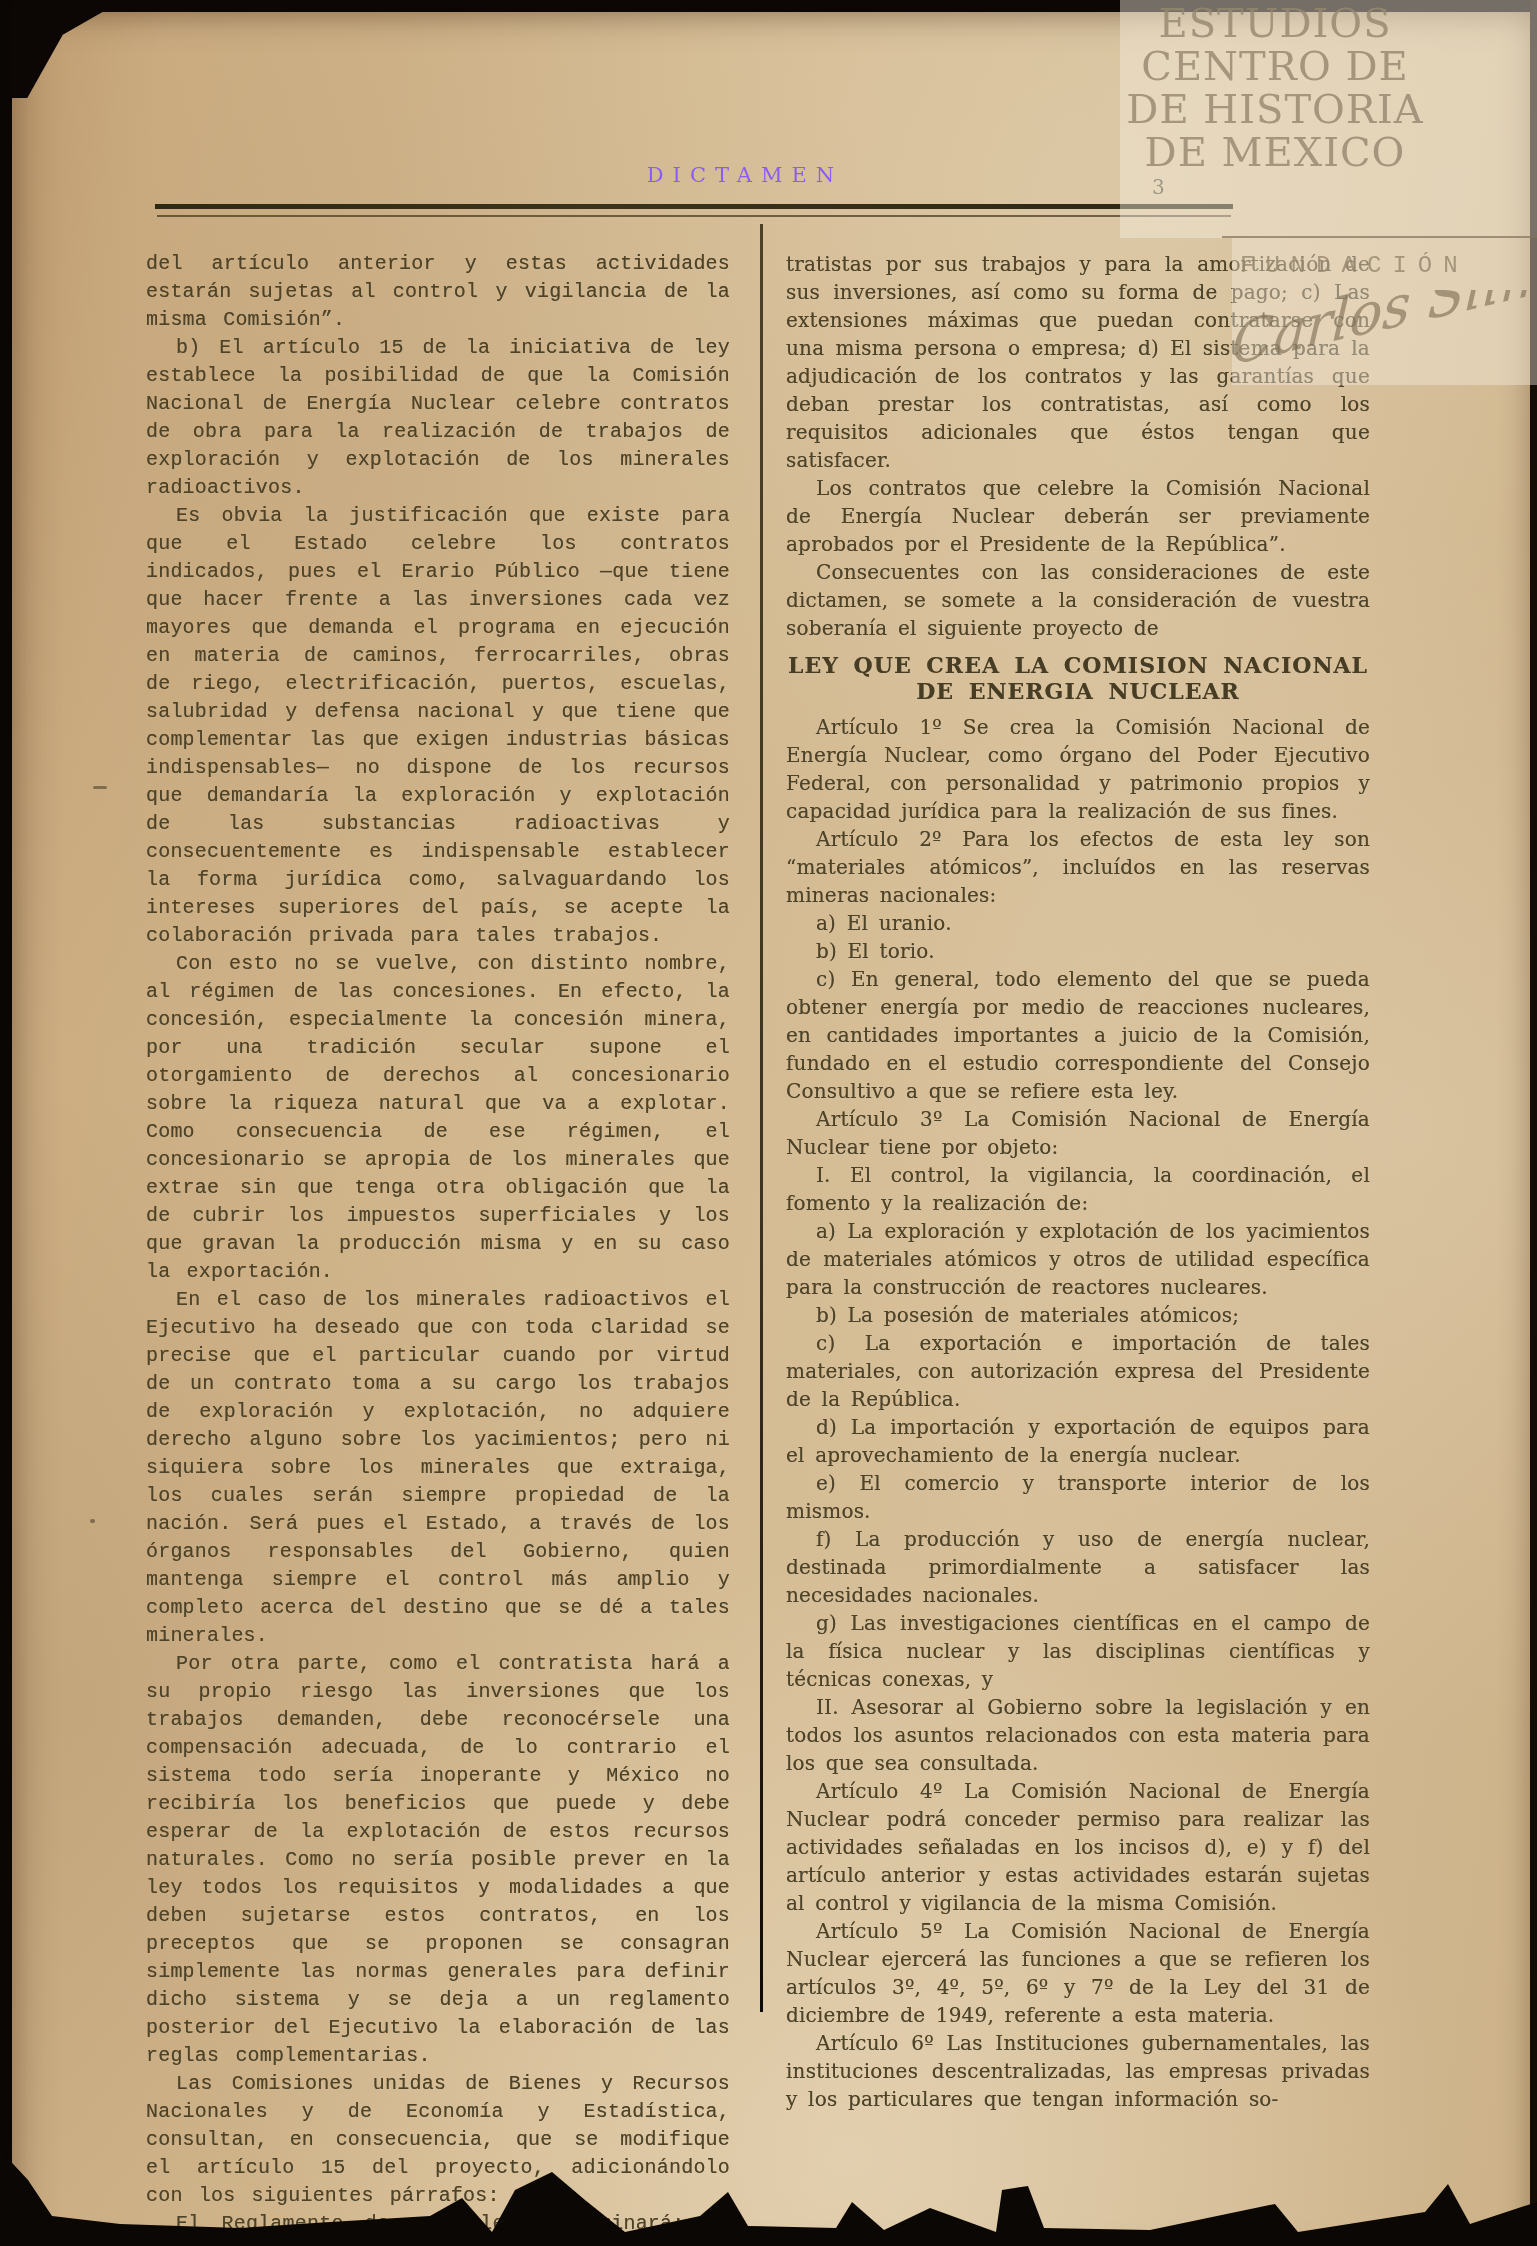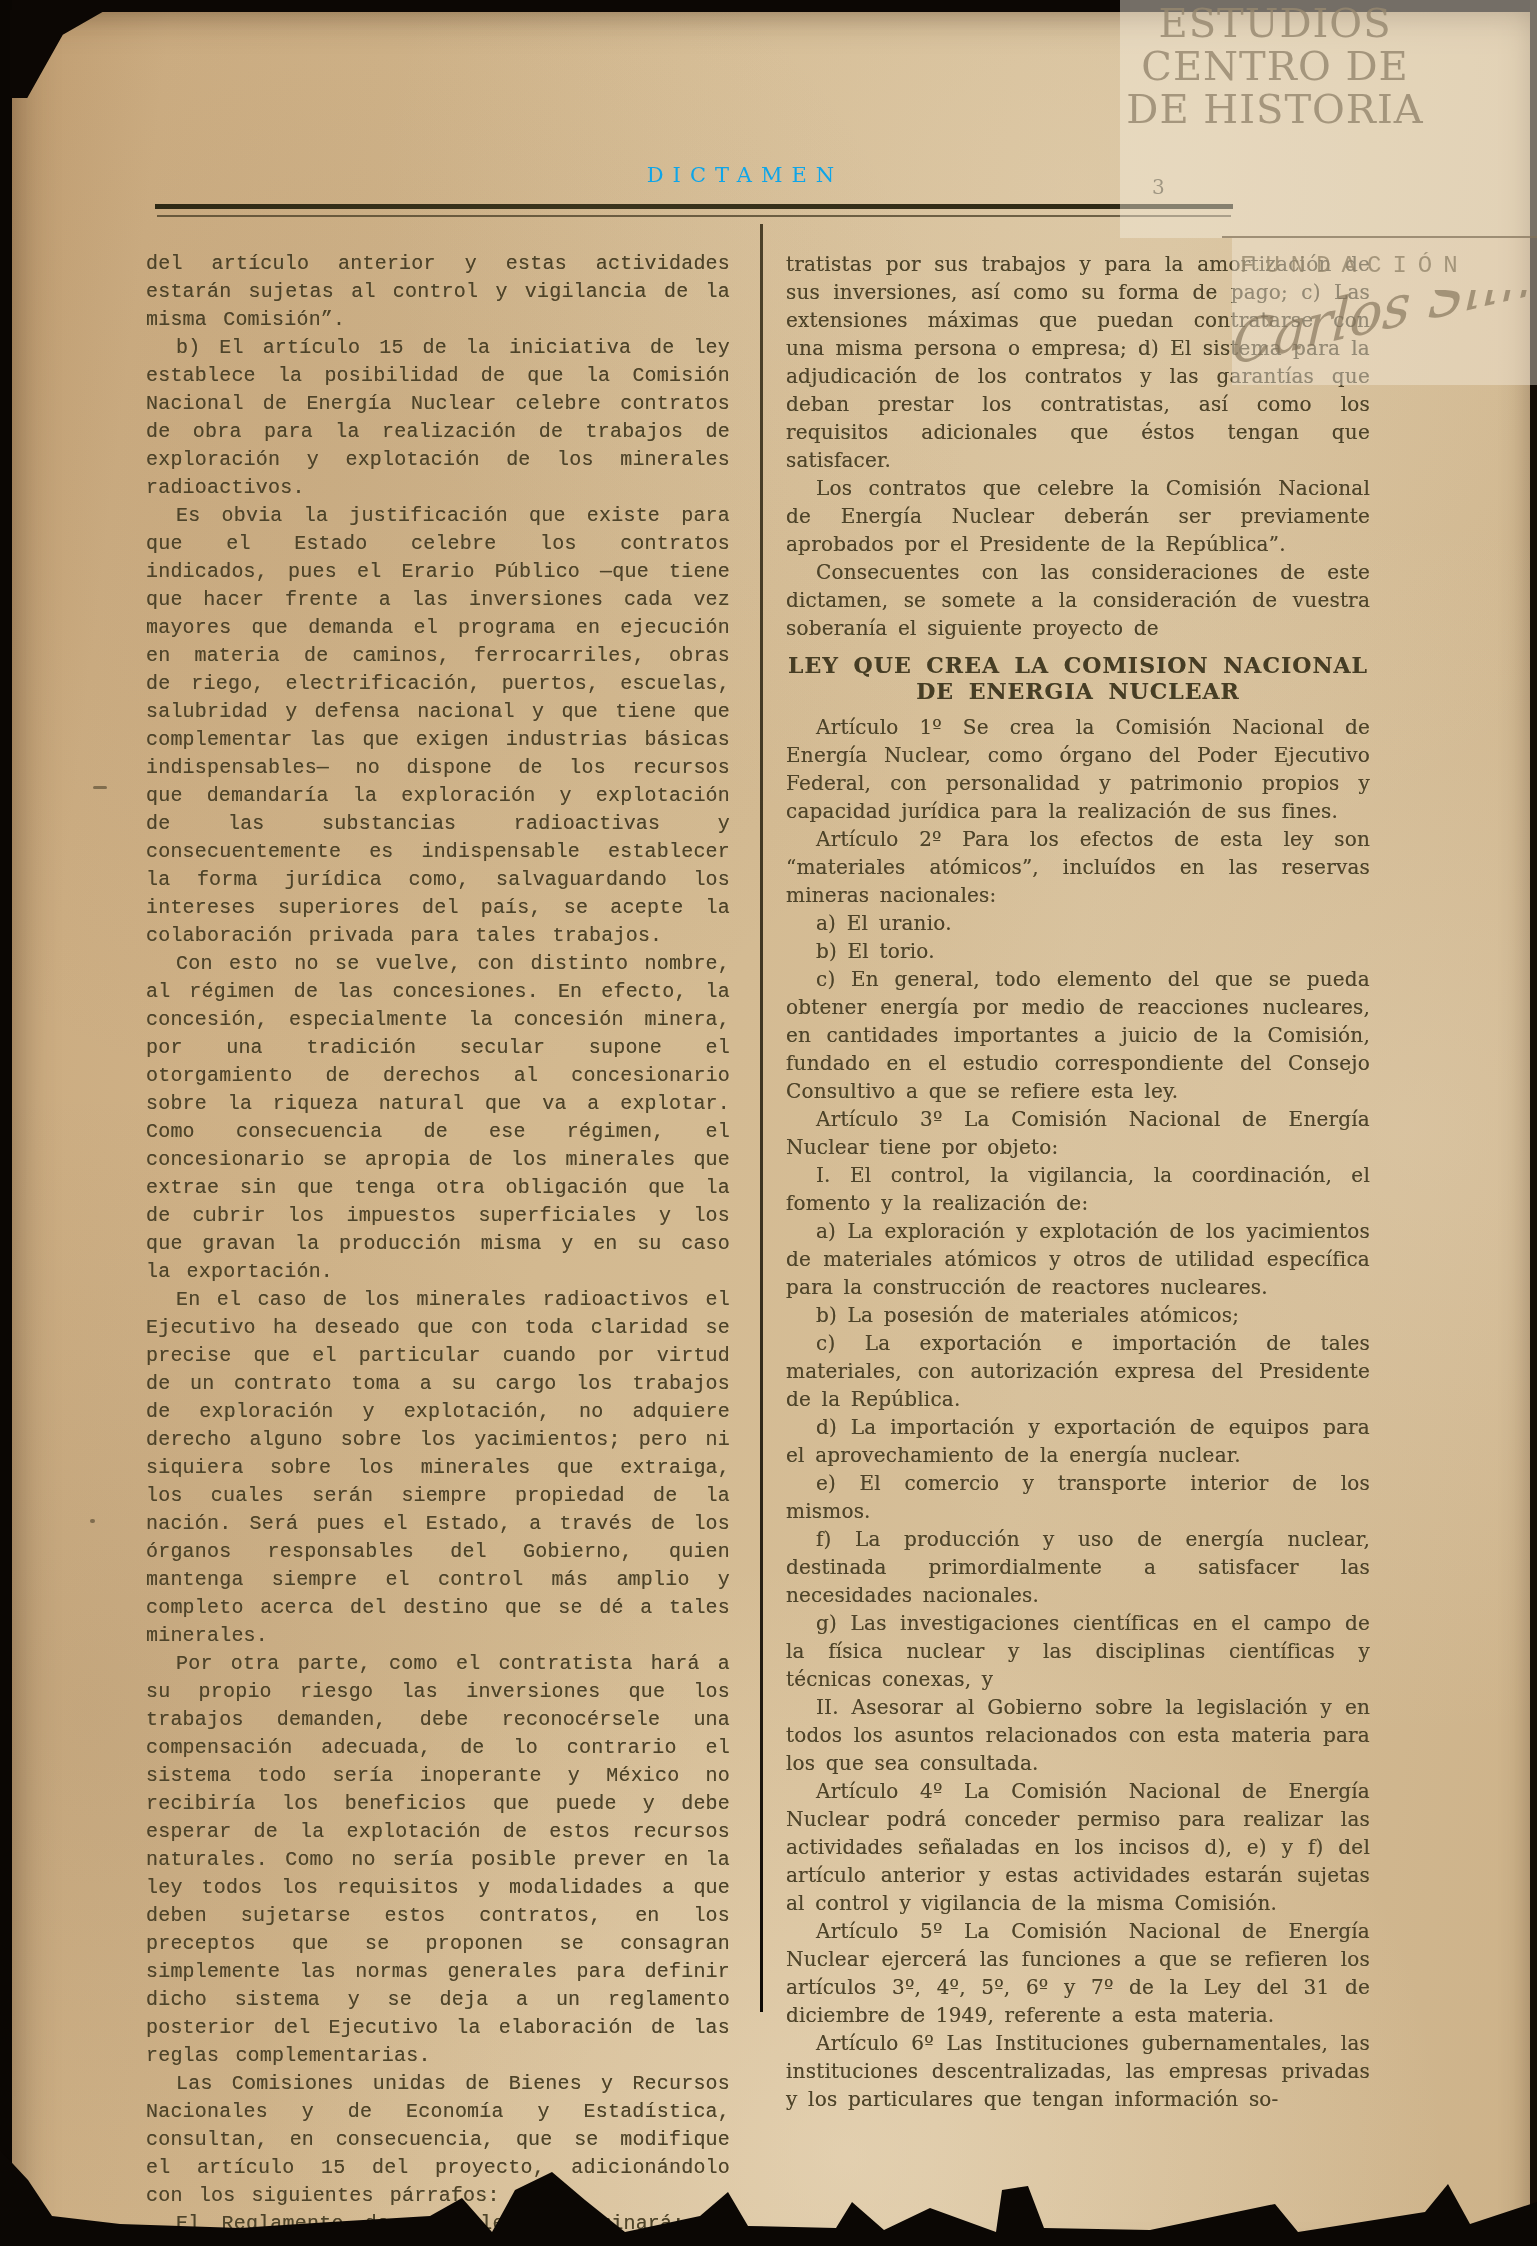--- a/index.html
+++ b/index.html
@@ -27,21 +27,21 @@
   }
   #edge-top{position:absolute;left:0;top:0;width:1537px;height:12px;background:#0c0704;}
   #edge-left{position:absolute;left:0;top:0;width:12px;height:2246px;background:#0a0603;}
   #edge-right{position:absolute;right:0;top:0;width:7px;height:2246px;background:#140c06;}
   #corner-tl{
     position:absolute;left:10px;top:10px;width:96px;height:88px;background:#0c0704;
     clip-path:polygon(0 0,100% 0,55% 28%,18% 100%,0 100%);
   }
   #dictamen{
     position:absolute;left:540px;top:163px;width:410px;text-align:center;
-    font-size:21px;letter-spacing:9px;color:#0ea5e9;
+    font-size:21px;letter-spacing:9px;color:#8b5cf6;
   }
   #pagenum{position:absolute;left:1152px;top:175px;font-size:20px;color:#5a4f38;}
   #rule-thick{position:absolute;left:155px;top:204px;width:1078px;height:5px;
     background:linear-gradient(90deg,#2e2915,#3a341d 40%,#2c2714);}
   #rule-thin{position:absolute;left:157px;top:215px;width:1074px;height:2px;background:rgba(72,62,38,0.75);}
   #divider{position:absolute;left:760px;top:224px;width:3px;height:1788px;
     background:linear-gradient(#4c4129 0%,#3c3320 55%,#17110a 92%,#0e0a05 100%);}
   .col{position:absolute;top:250px;width:584px;text-align:justify;color:var(--ink);}
   #left-col{left:146px;font-family:Liberation Mono, monospace;}
   #right-col{left:786px;}
@@ -140,20 +140,21 @@
 <svg id="torn" viewBox="0 0 1537 126" preserveAspectRatio="none">
   <path fill="#0b0704" d="M0,126 L0,30 L28,60 L52,96 L120,104 L240,108 L330,102 L430,96 L462,78 L492,112 L515,70 L552,52 L585,80 L625,112 L700,96 L728,72 L748,106 L836,108 L852,82 L884,110 L930,88 L996,112 L1002,70 L1028,66 L1044,108 L1150,110 L1275,84 L1298,112 L1425,92 L1448,64 L1470,104 L1537,82 L1537,126 Z"></path>
 </svg>
 
 <div id="wm">
   <div id="wm-box1"></div>
   <div id="wm-title">
     <div>ESTUDIOS</div>
     <div>CENTRO DE</div>
     <div>DE HISTORIA</div>
+    <div>DE MEXICO</div>
   </div>
   <div id="wm-line"></div>
   <div id="wm-box2"></div>
   <div id="wm-foundation">FUNDACIÓN</div>
   <div id="wm-sig-wrap">
     <div id="wm-sig">Carlos Slim</div>
   </div>
 </div>
 
 </body></html>

